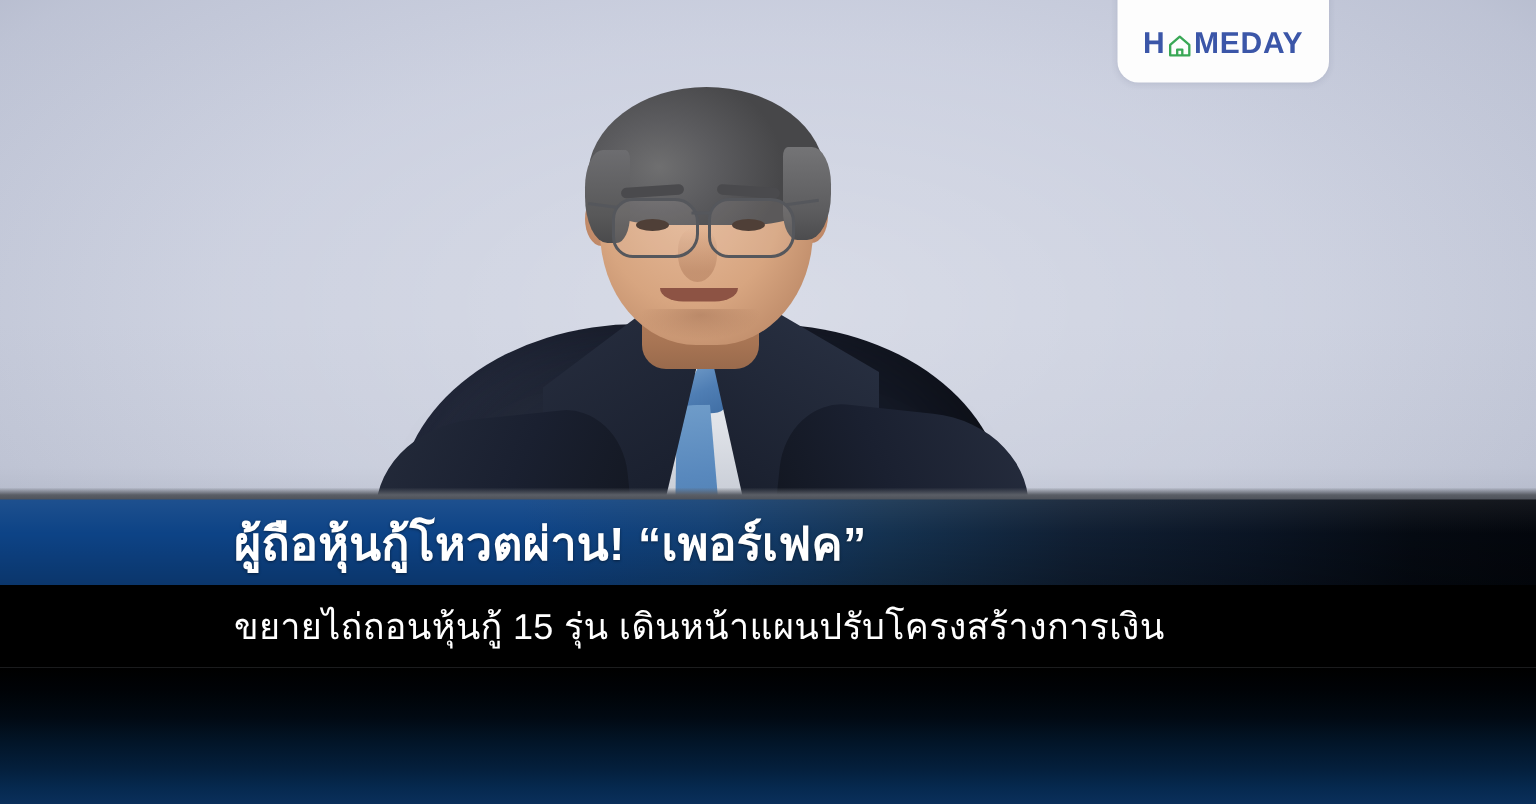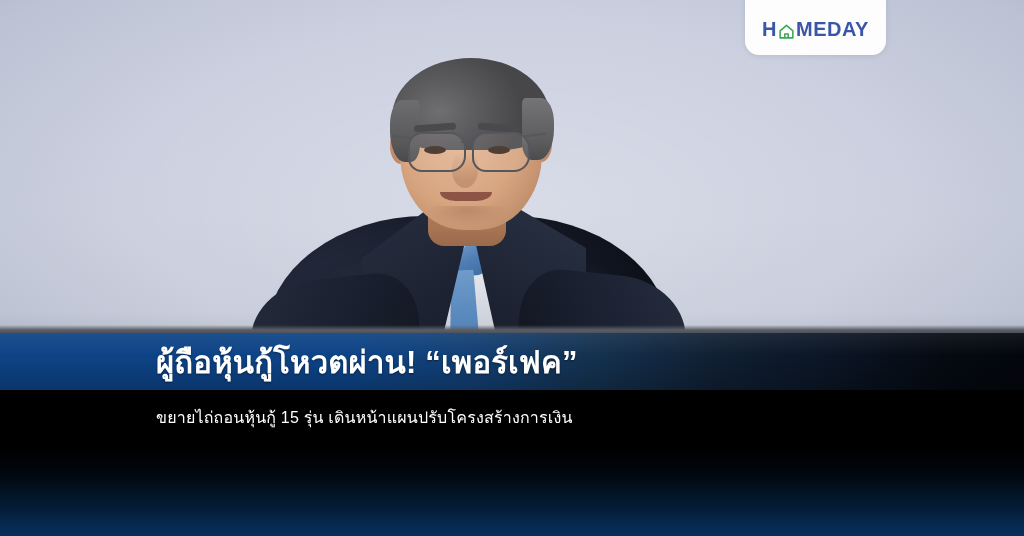--- a/index.html
+++ b/index.html
@@ -454,21 +454,21 @@
     font-family: "Liberation Sans", sans-serif;
   }
   .subhead {
     position: absolute;
     left: 156px;
     top: 392px;
     height: 50px;
     display: flex;
     align-items: center;
     color: #ffffff;
-    font-size: 16px;
+    font-size: 24px;
     font-weight: normal;
     letter-spacing: 0.2px;
     white-space: nowrap;
     font-family: "Liberation Sans", sans-serif;
   }
 </style>
 </head>
 <body>
 
 <div id="stage">

